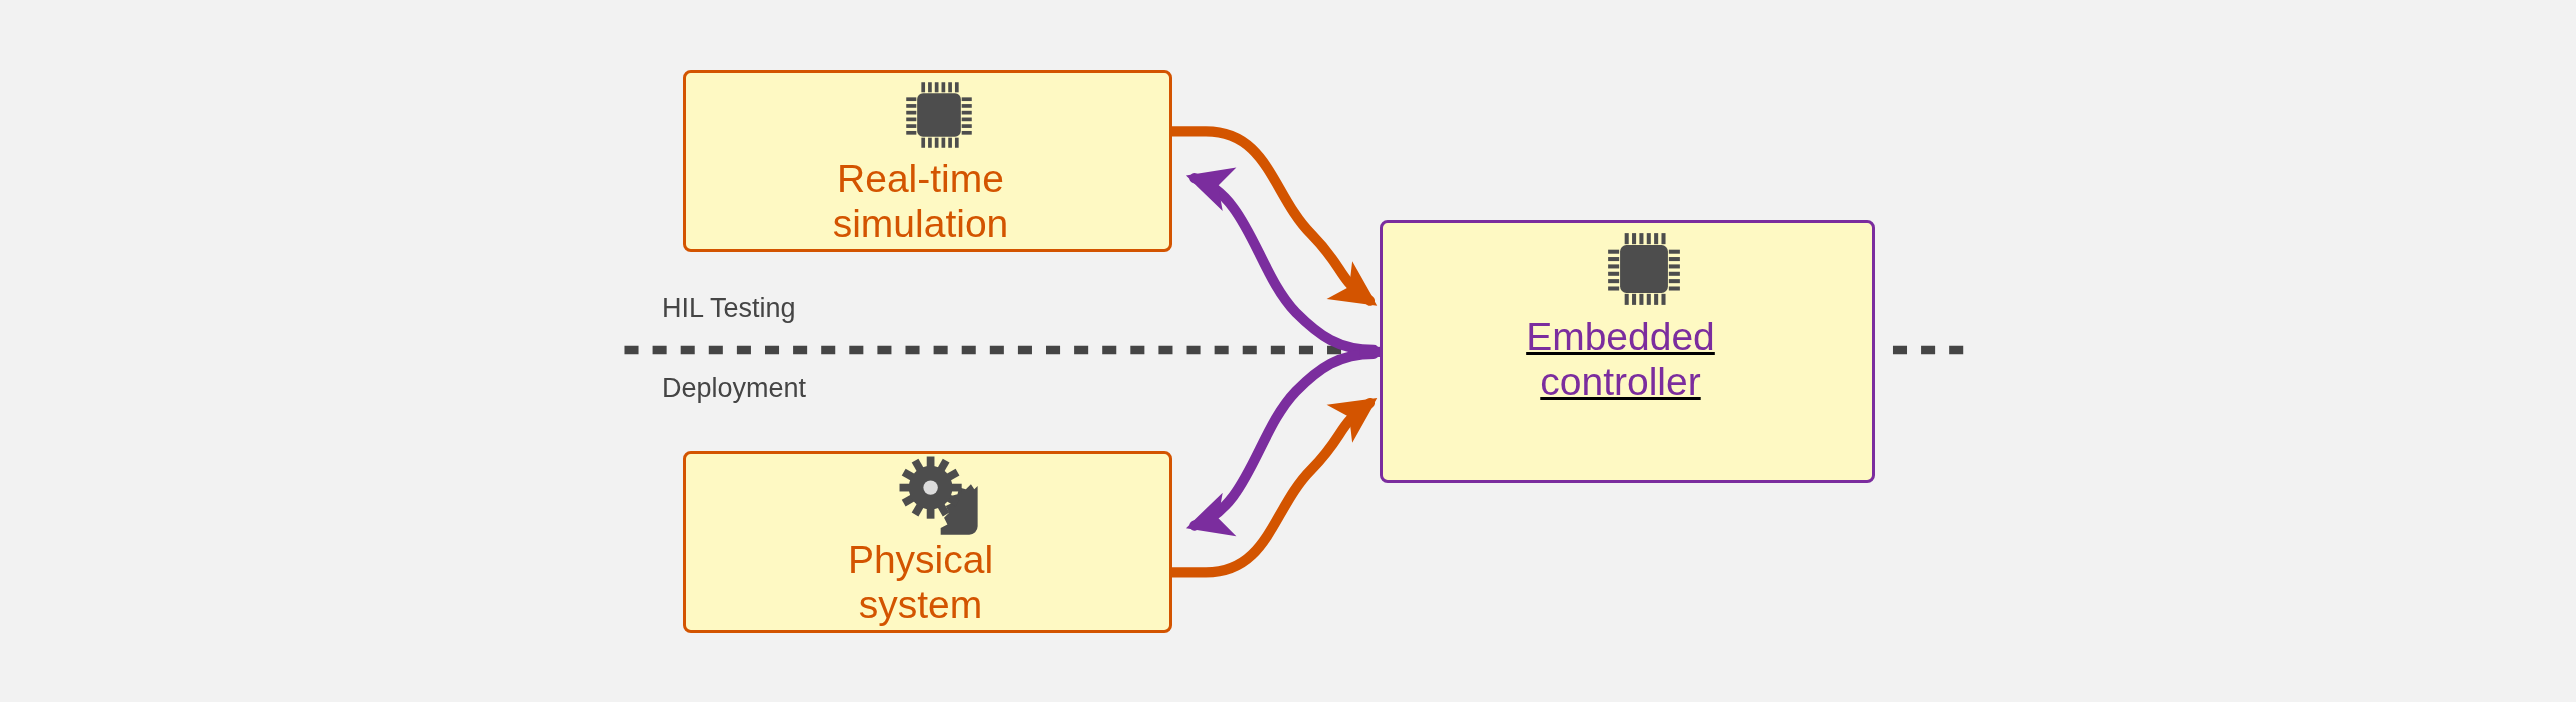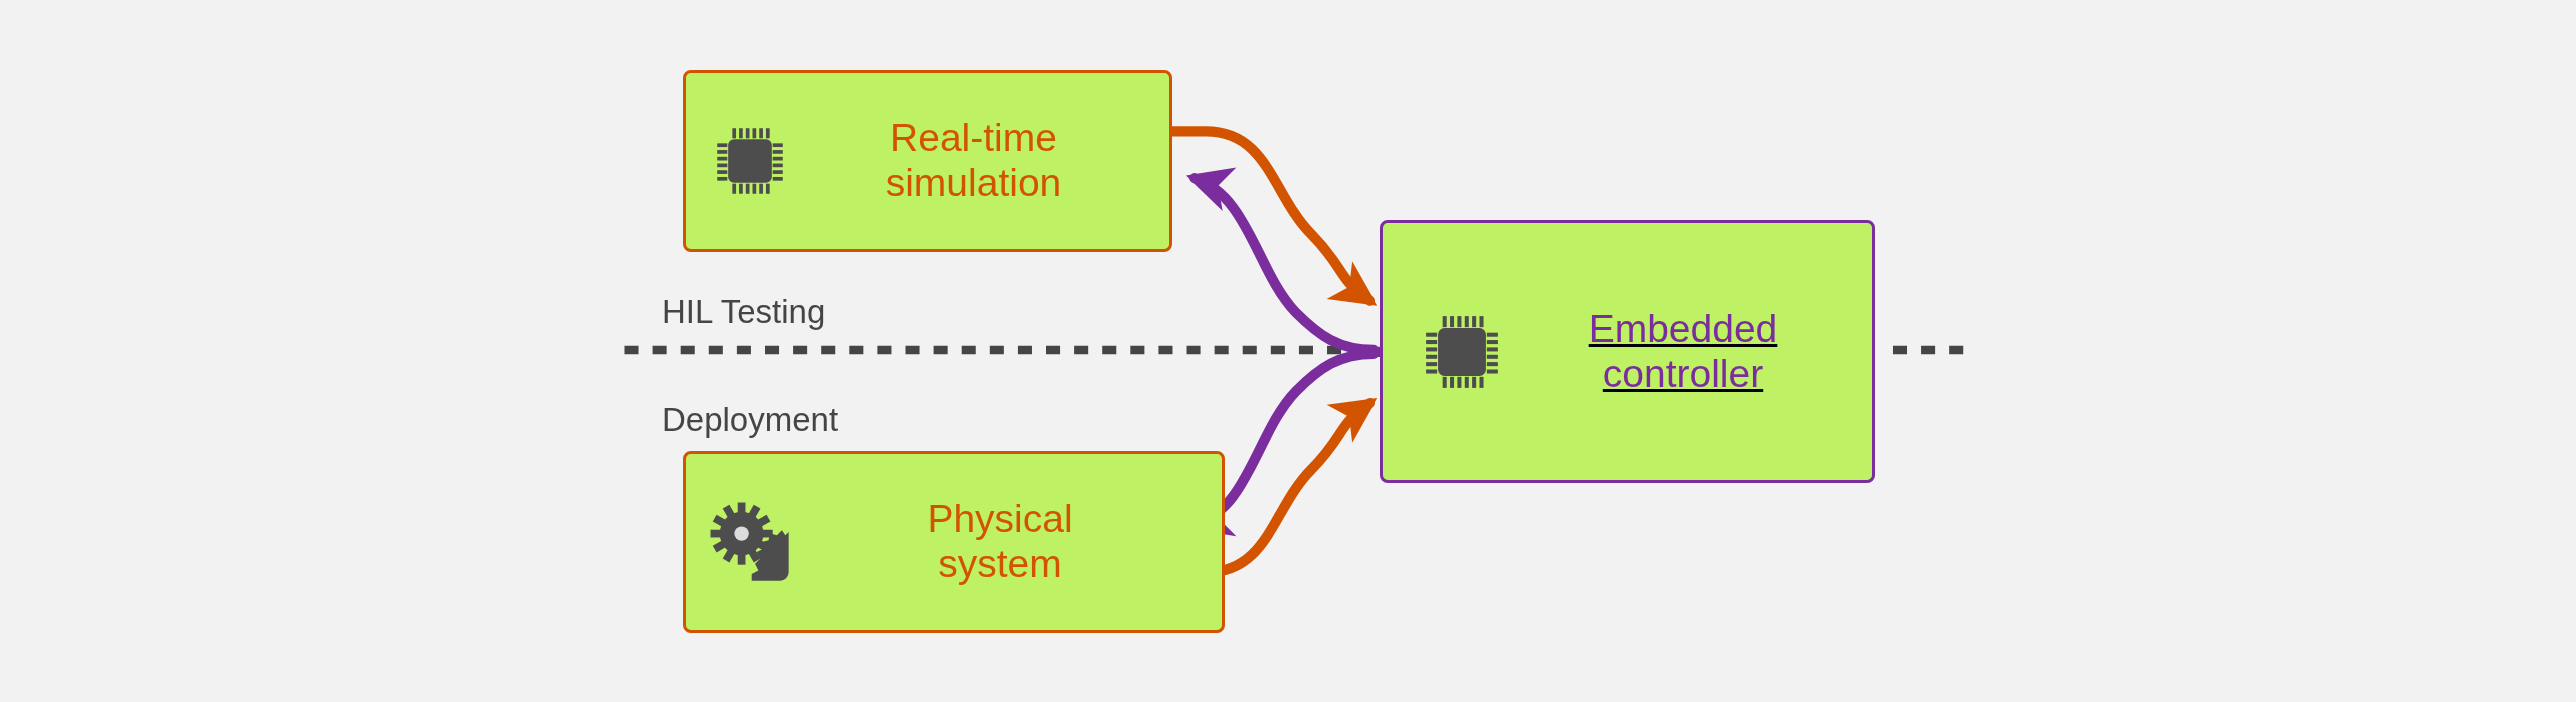--- a/index.html
+++ b/index.html
@@ -27,45 +27,45 @@
     left: 0;
     top: 0;
     width: 2576px;
     height: 703px;
   }
 
   
   .node {
     position: absolute;
     box-sizing: border-box;
-    background: #bef264;
+    background: #fef9c3;
     border-radius: 7.8px;
     display: flex;
-    flex-direction: row;
+    flex-direction: column;
     align-items: center;
     justify-content: flex-start;
   }
   .node.orange {
     border: 3.9px solid #d35400;
   }
   .node.purple {
     border: 3.9px solid #7b2d9e;
     text-decoration: underline;
   }
 
   #node-rts {
     left: 683px;
     top: 70px;
     width: 489px;
     height: 182px;
   }
   #node-phys {
     left: 683px;
     top: 451px;
-    width: 542px;
+    width: 489px;
     height: 182px;
   }
   #node-ctrl {
     left: 1380px;
     top: 220px;
     width: 495px;
     height: 263px;
   }
 
   .node-icon {
@@ -88,32 +88,31 @@
     font-weight: 400;
     white-space: pre-line;
     padding-right: 14px;
   }
   .node-label.orange-text { color: #d35400; }
   .node-label.purple-text { color: #7b2d9e; }
 
   
   .divider-caption {
     position: absolute;
-    font-size: 33px;
+    font-size: 27px;
     color: #454545;
     white-space: nowrap;
   }
   #caption-hil {
     left: 662px;
     top: 293px;
   }
   #caption-deploy {
     left: 662px;
     top: 373px;
-    margin-top: 28px;
   }
 </style>
 </head>
 <body>
 
 <div id="canvas">
 
   <svg id="edges" viewBox="0 0 3300 900" width="2576" height="703" xmlns="http://www.w3.org/2000/svg">
     <defs>
       <marker id="arrow-orange" viewBox="0 0 12 12" refX="9" refY="6" markerWidth="5.2" markerHeight="5.2" orient="auto-start-reverse">

